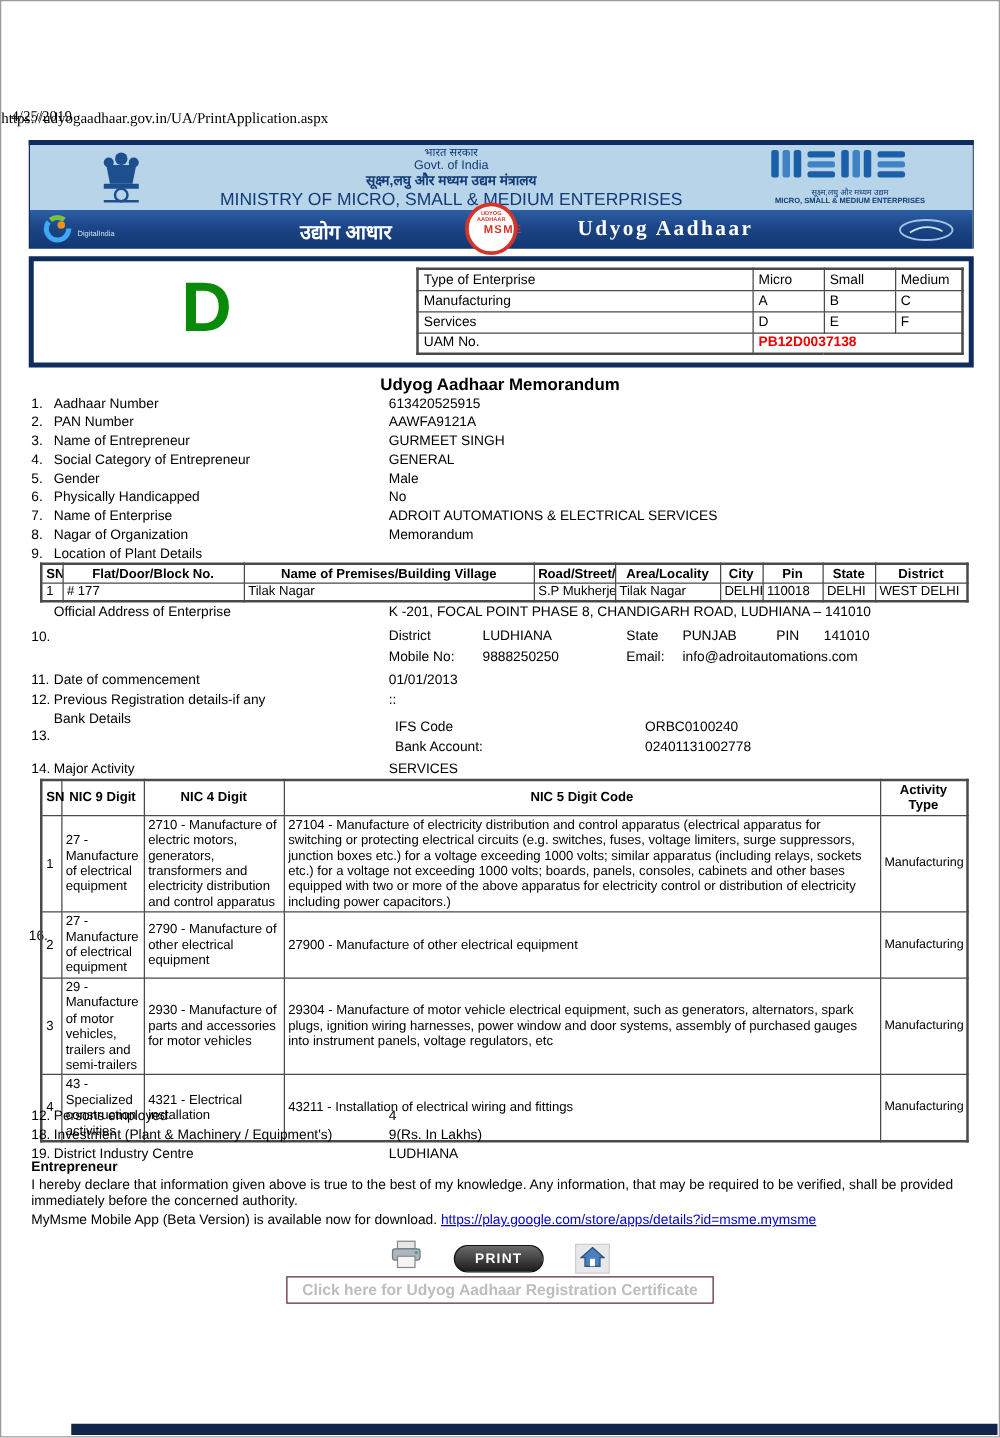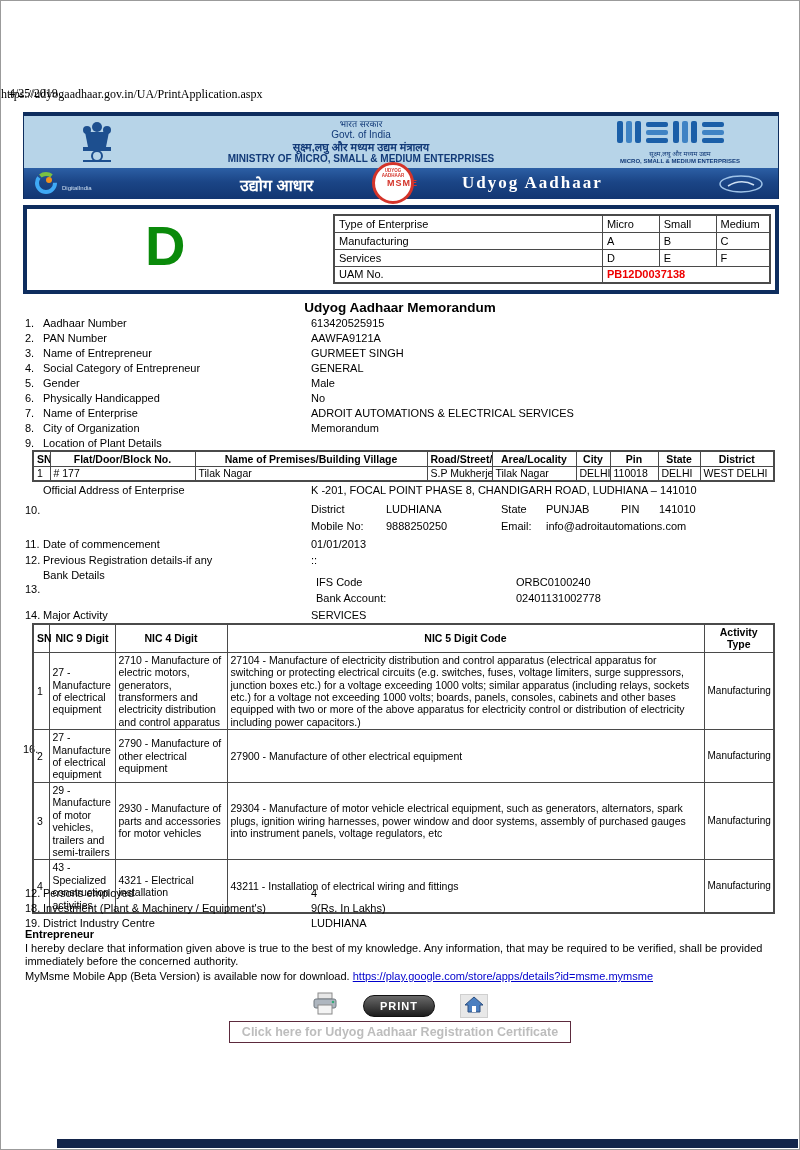--- a/index.html
+++ b/index.html
@@ -14,21 +14,21 @@
 
   
   .banner { position:absolute; left:22px; top:111px; width:756px;
             border-top:4px solid #0e2d5e; border-left:1px solid #0e2d5e; border-right:1px solid #0e2d5e; }
   .banner-main { height:52px; background:#b7d4e8; display:flex; align-items:center; }
   .emblem-wrap { margin-left:38px; width:70px; text-align:center; }
   .banner-center { flex:1; text-align:center; color:#123a78; line-height:1.15; }
   .bc1 { font-size:9px; }
   .bc2 { font-size:10px; }
   .bc3 { font-size:11px; font-weight:bold; }
-  .bc4 { font-size:10px; font-weight:bold; }
+  .bc4 { font-size:14px; font-weight:normal; }
   .msme-logo-wrap { width:180px; margin-right:8px; text-align:center; }
   .msme-tiny1 { font-size:6.5px; color:#123a78; }
   .msme-tiny2 { font-size:6px; color:#123a78; font-weight:bold; }
 
   
   .titlebar { position:relative; height:31px;
               background:linear-gradient(180deg,#2c5fa5 0%,#1b4586 45%,#123672 100%); }
   .di-logo { position:absolute; left:10px; top:3px; }
   .di-label { position:absolute; left:38px; top:17px; font-size:6px; color:#cfe0f2; }
   .ti-hindi { position:absolute; left:216px; top:6px; color:#fff; font-weight:bold; font-size:16px; }
@@ -252,21 +252,21 @@
         <span class="flabel">Physically Handicapped</span>
         <span class="fvalue">No</span>
       </div>
     <div class="frow">
         <span class="fno">7.</span>
         <span class="flabel">Name of Enterprise</span>
         <span class="fvalue">ADROIT AUTOMATIONS &amp; ELECTRICAL SERVICES</span>
       </div>
     <div class="frow">
         <span class="fno">8.</span>
-        <span class="flabel">City of Organization</span>
+        <span class="flabel">Nagar of Organization</span>
         <span class="fvalue">Memorandum</span>
       </div>
     <div class="frow">
         <span class="fno">9.</span>
         <span class="flabel">Location of Plant Details</span>
         <span class="fvalue"></span>
       </div>
   </div>
 
   <table class="ptable">

